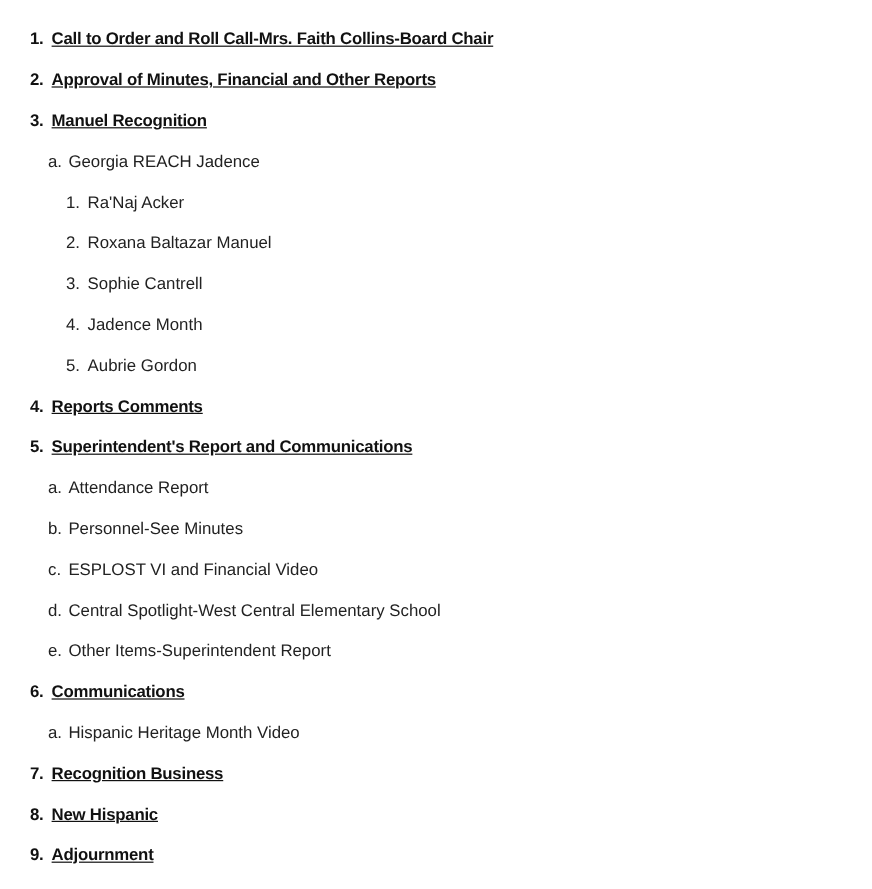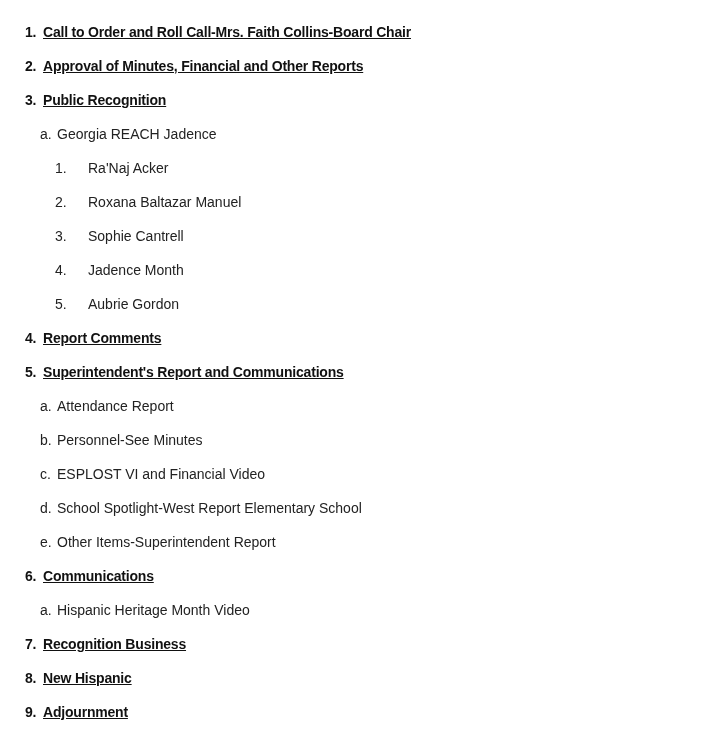--- a/index.html
+++ b/index.html
@@ -12,37 +12,37 @@
       font-size: 14px;
     }
     .lvl1 { font-weight: bold; color: #111; letter-spacing: -0.2px; }
     .lvl1 .num { position: absolute; left: 25px; }
     .lvl1 .txt { position: absolute; left: 43px; text-decoration: underline; }
     .lvl2 { color: #222; }
     .lvl2 .num { position: absolute; left: 40px; }
     .lvl2 .txt { position: absolute; left: 57px; }
     .lvl3 { color: #222; }
     .lvl3 .num { position: absolute; left: 55px; }
-    .lvl3 .txt { position: absolute; left: 88px; }
+    .lvl3 .txt { position: absolute; left: 73px; }
   </style>
 </head>
 <body>
 
 <div>
   <div class="line lvl1" style="top:22px">
       <span class="num">1.</span>
       <span class="txt">Call to Order and Roll Call-Mrs. Faith Collins-Board Chair</span>
     </div>
   <div class="line lvl1" style="top:56px">
       <span class="num">2.</span>
       <span class="txt">Approval of Minutes, Financial and Other Reports</span>
     </div>
   <div class="line lvl1" style="top:90px">
       <span class="num">3.</span>
-      <span class="txt">Public Recognition</span>
+      <span class="txt">Manuel Recognition</span>
     </div>
   <div class="line lvl2" style="top:124px">
       <span class="num">a.</span>
       <span class="txt">Georgia REACH Jadence</span>
     </div>
   <div class="line lvl3" style="top:158px">
       <span class="num">1.</span>
       <span class="txt">Ra'Naj Acker</span>
     </div>
   <div class="line lvl3" style="top:192px">
@@ -56,41 +56,41 @@
   <div class="line lvl3" style="top:260px">
       <span class="num">4.</span>
       <span class="txt">Jadence Month</span>
     </div>
   <div class="line lvl3" style="top:294px">
       <span class="num">5.</span>
       <span class="txt">Aubrie Gordon</span>
     </div>
   <div class="line lvl1" style="top:328px">
       <span class="num">4.</span>
-      <span class="txt">Report Comments</span>
+      <span class="txt">Reports Comments</span>
     </div>
   <div class="line lvl1" style="top:362px">
       <span class="num">5.</span>
       <span class="txt">Superintendent's Report and Communications</span>
     </div>
   <div class="line lvl2" style="top:396px">
       <span class="num">a.</span>
       <span class="txt">Attendance Report</span>
     </div>
   <div class="line lvl2" style="top:430px">
       <span class="num">b.</span>
       <span class="txt">Personnel-See Minutes</span>
     </div>
   <div class="line lvl2" style="top:464px">
       <span class="num">c.</span>
       <span class="txt">ESPLOST VI and Financial Video</span>
     </div>
   <div class="line lvl2" style="top:498px">
       <span class="num">d.</span>
-      <span class="txt">School Spotlight-West Report Elementary School</span>
+      <span class="txt">Central Spotlight-West Central Elementary School</span>
     </div>
   <div class="line lvl2" style="top:532px">
       <span class="num">e.</span>
       <span class="txt">Other Items-Superintendent Report</span>
     </div>
   <div class="line lvl1" style="top:566px">
       <span class="num">6.</span>
       <span class="txt">Communications</span>
     </div>
   <div class="line lvl2" style="top:600px">

